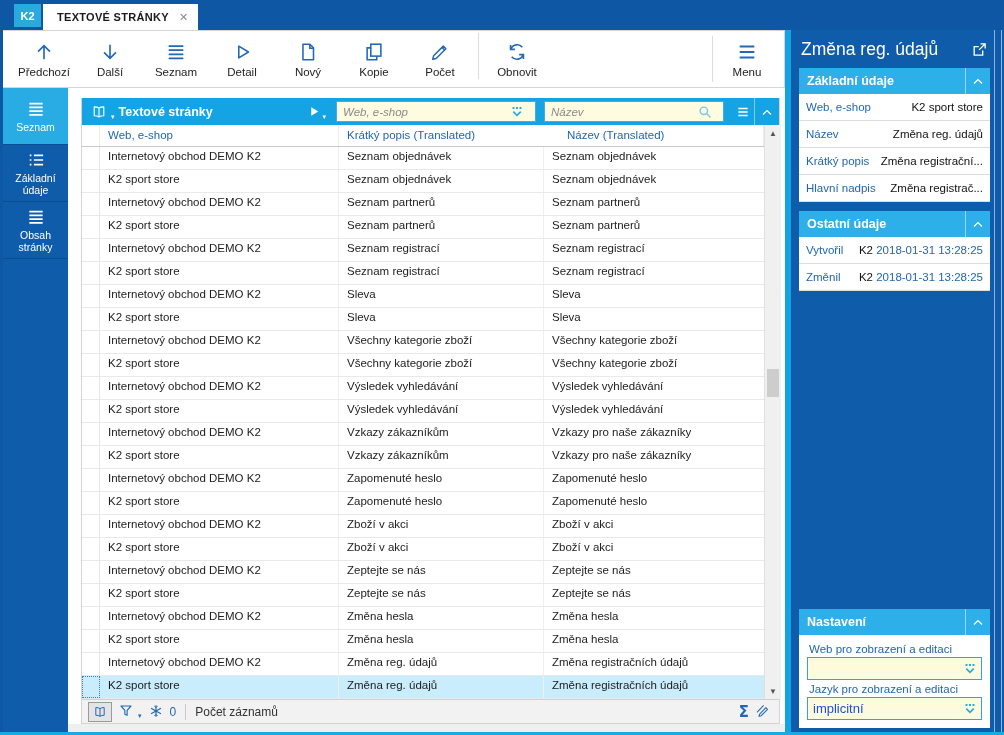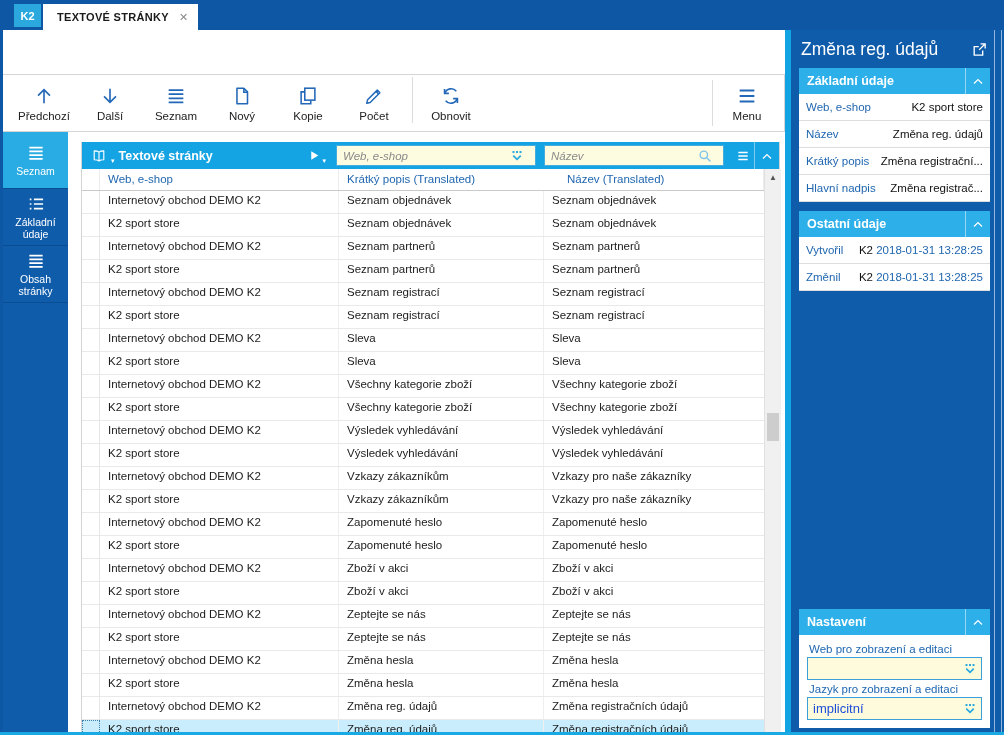--- a/index.html
+++ b/index.html
@@ -18,21 +18,21 @@
 
   
   .body { flex:1; display:flex; min-height:0; }
   .main-col { width:785px; display:flex; flex-direction:column; background:#fff; border-left:3px solid #0e57a4; }
   .splitter { width:6px; background:#11a3e2; flex:none; }
   .panel { width:213px; flex:none; background:#0f5cab; position:relative;
            padding:5px 14px 4px 8px; display:flex; flex-direction:column; }
 
   
   .toolbar { height:58px; flex:none; background:#fff; border:1px solid #d5d5d5; border-left:none;
-             display:flex; align-items:center; padding:0 8px;margin-top:44px; }
+             display:flex; align-items:center; padding:0 8px; }
   .tb-btn { width:66px; height:52px; display:flex; flex-direction:column; align-items:center; justify-content:center; gap:3px; }
   .tb-btn .icon { width:22px; height:22px; color:#2368b8; }
   .tb-btn .icon svg { width:22px; height:22px; display:block; }
   .tb-label { font-size:11.5px; color:#222; white-space:nowrap; }
   .tb-sep { width:1px; height:46px; background:#dcdcdc; margin:0 5px; }
   .tb-spacer { flex:1; }
   .menu-btn { width:58px; }
 
   
   .content-row { flex:1; display:flex; min-height:0; }
@@ -177,20 +177,28 @@
               <span class="icon">
                 <svg viewBox="0 0 24 24">
                   <path d="M4 5.5h16M4 10h16M4 14.5h16M4 19h16" fill="none" stroke="currentColor" stroke-width="2"></path>
                 </svg>
               </span>
               <span class="tb-label">Seznam</span>
             </div>
             <div class="tb-btn">
               <span class="icon">
                 <svg viewBox="0 0 24 24">
+                  <path d="M8.5 5.5v13L19 12z" fill="none" stroke="currentColor" stroke-width="1.7" stroke-linejoin="round"></path>
+                </svg>
+              </span>
+              <span class="tb-label">Detail</span>
+            </div>
+            <div class="tb-btn">
+              <span class="icon">
+                <svg viewBox="0 0 24 24">
                   <path d="M6.5 3.5H14l4 4v13H6.5z" fill="none" stroke="currentColor" stroke-width="1.7" stroke-linejoin="round"></path>
                   <path d="M14 3.5V8h4" fill="none" stroke="currentColor" stroke-width="1.7"></path>
                 </svg>
               </span>
               <span class="tb-label">Nový</span>
             </div>
             <div class="tb-btn">
               <span class="icon">
                 <svg viewBox="0 0 24 24">
                   <rect x="8.5" y="3.5" width="11" height="13" fill="none" stroke="currentColor" stroke-width="1.7"></rect>

